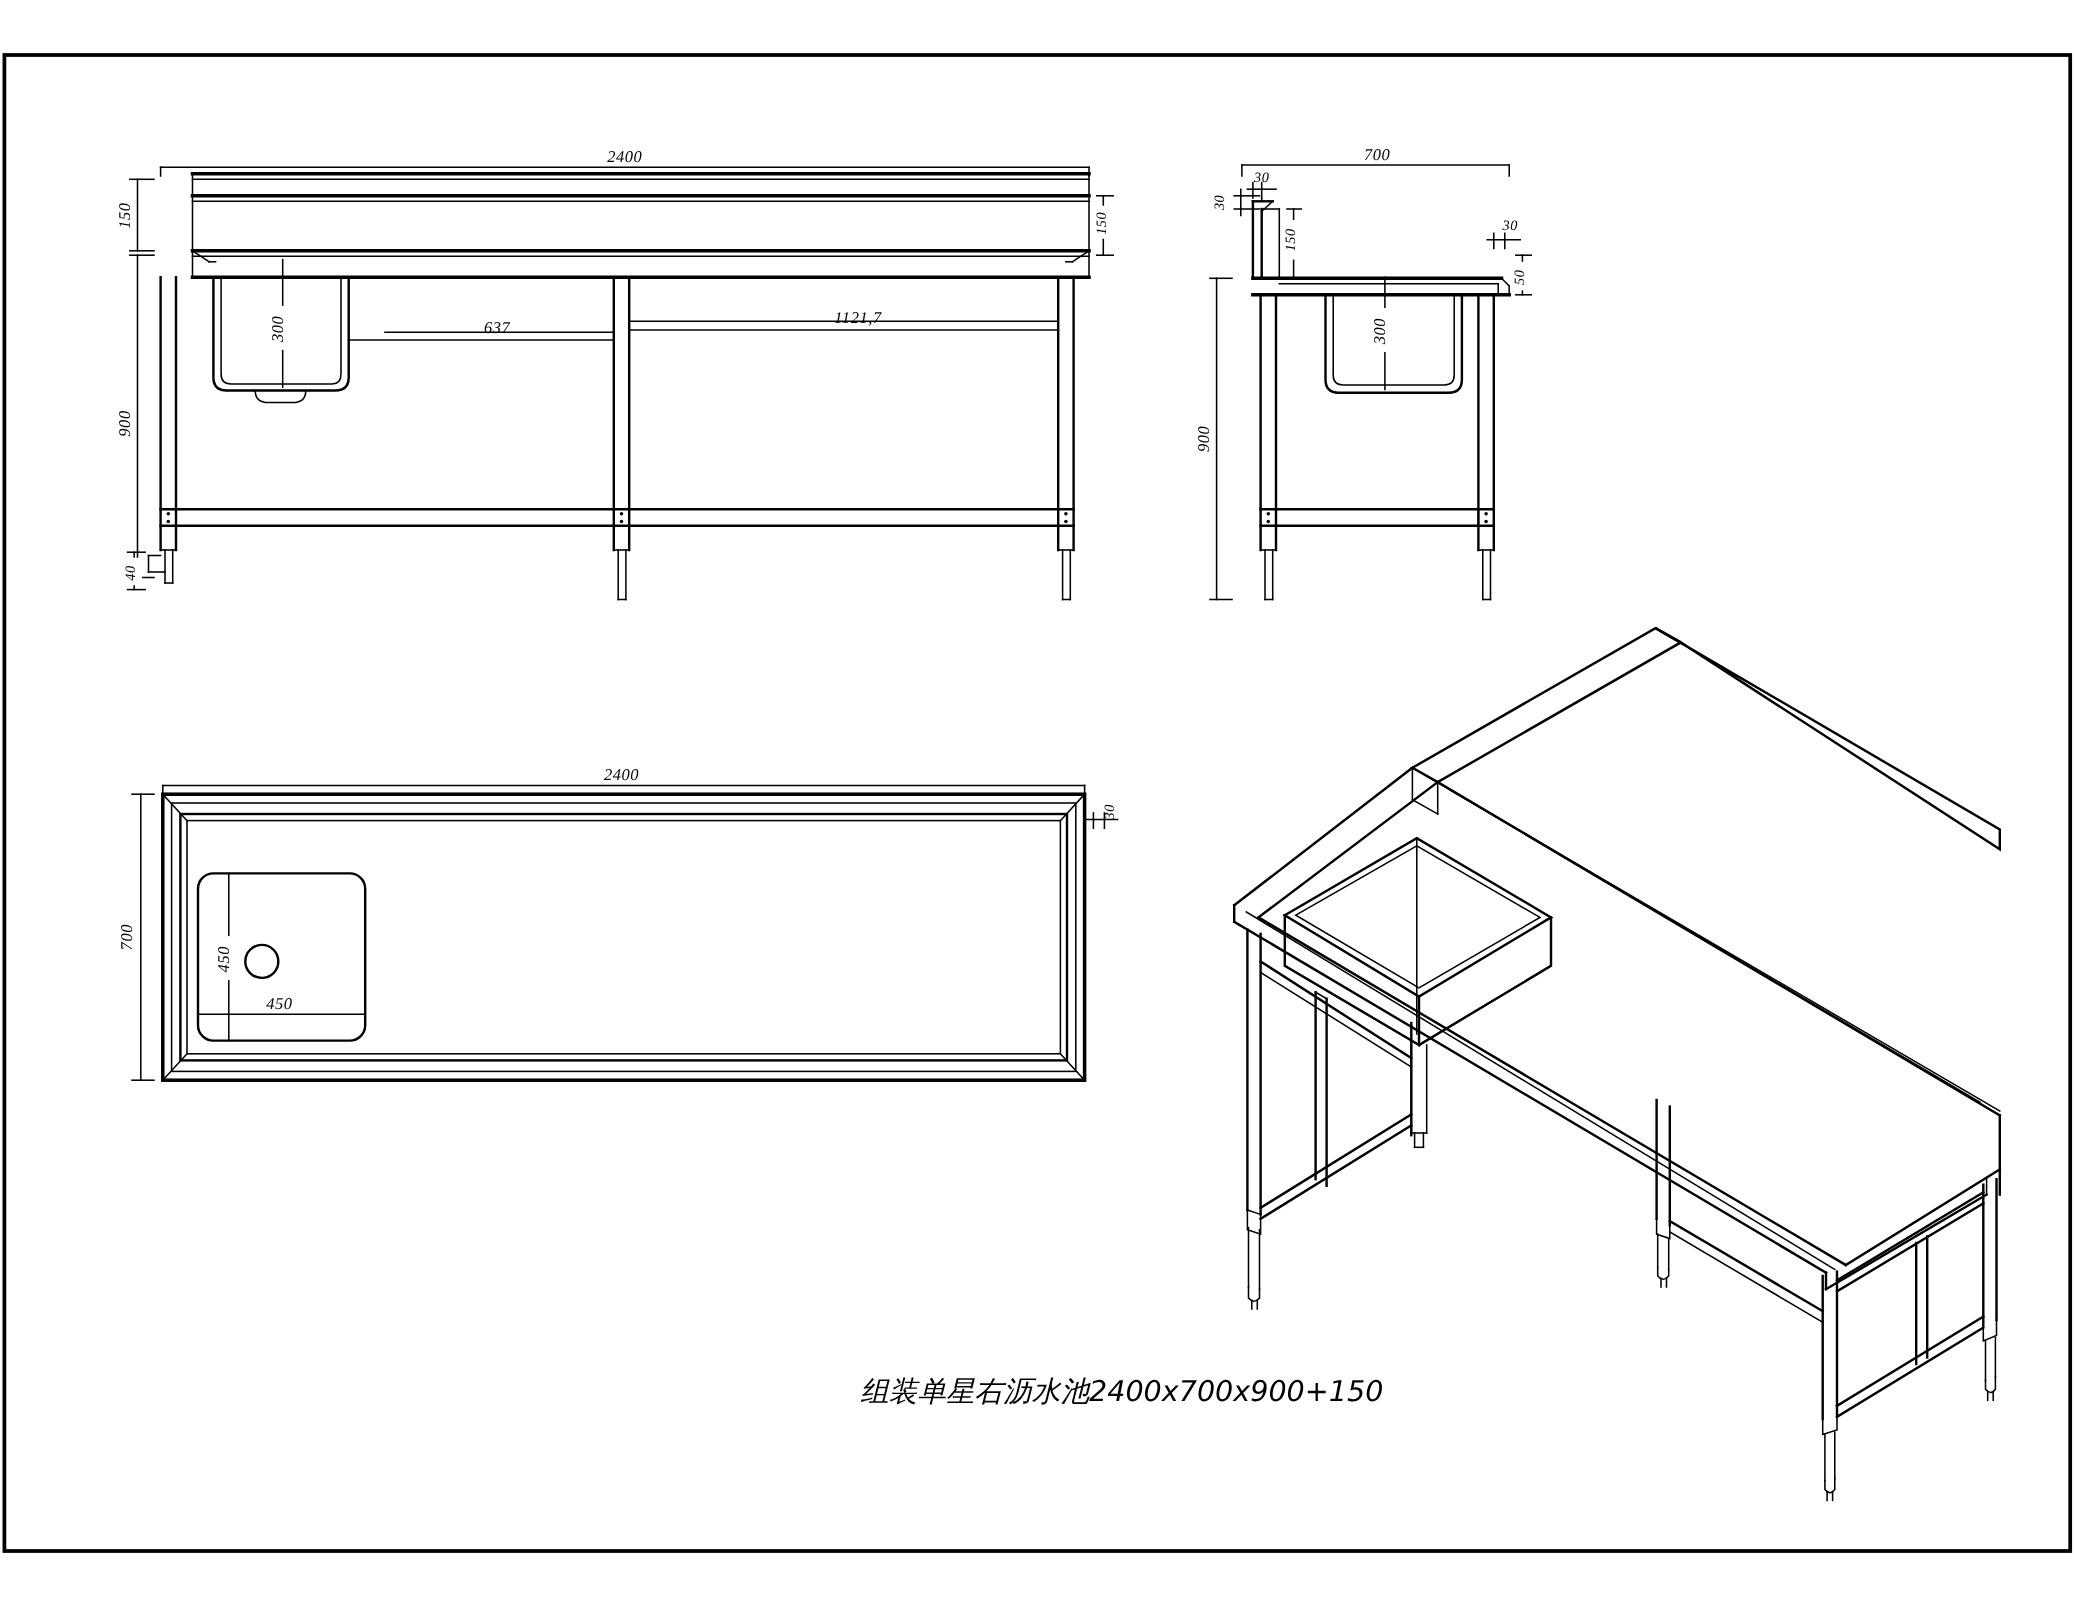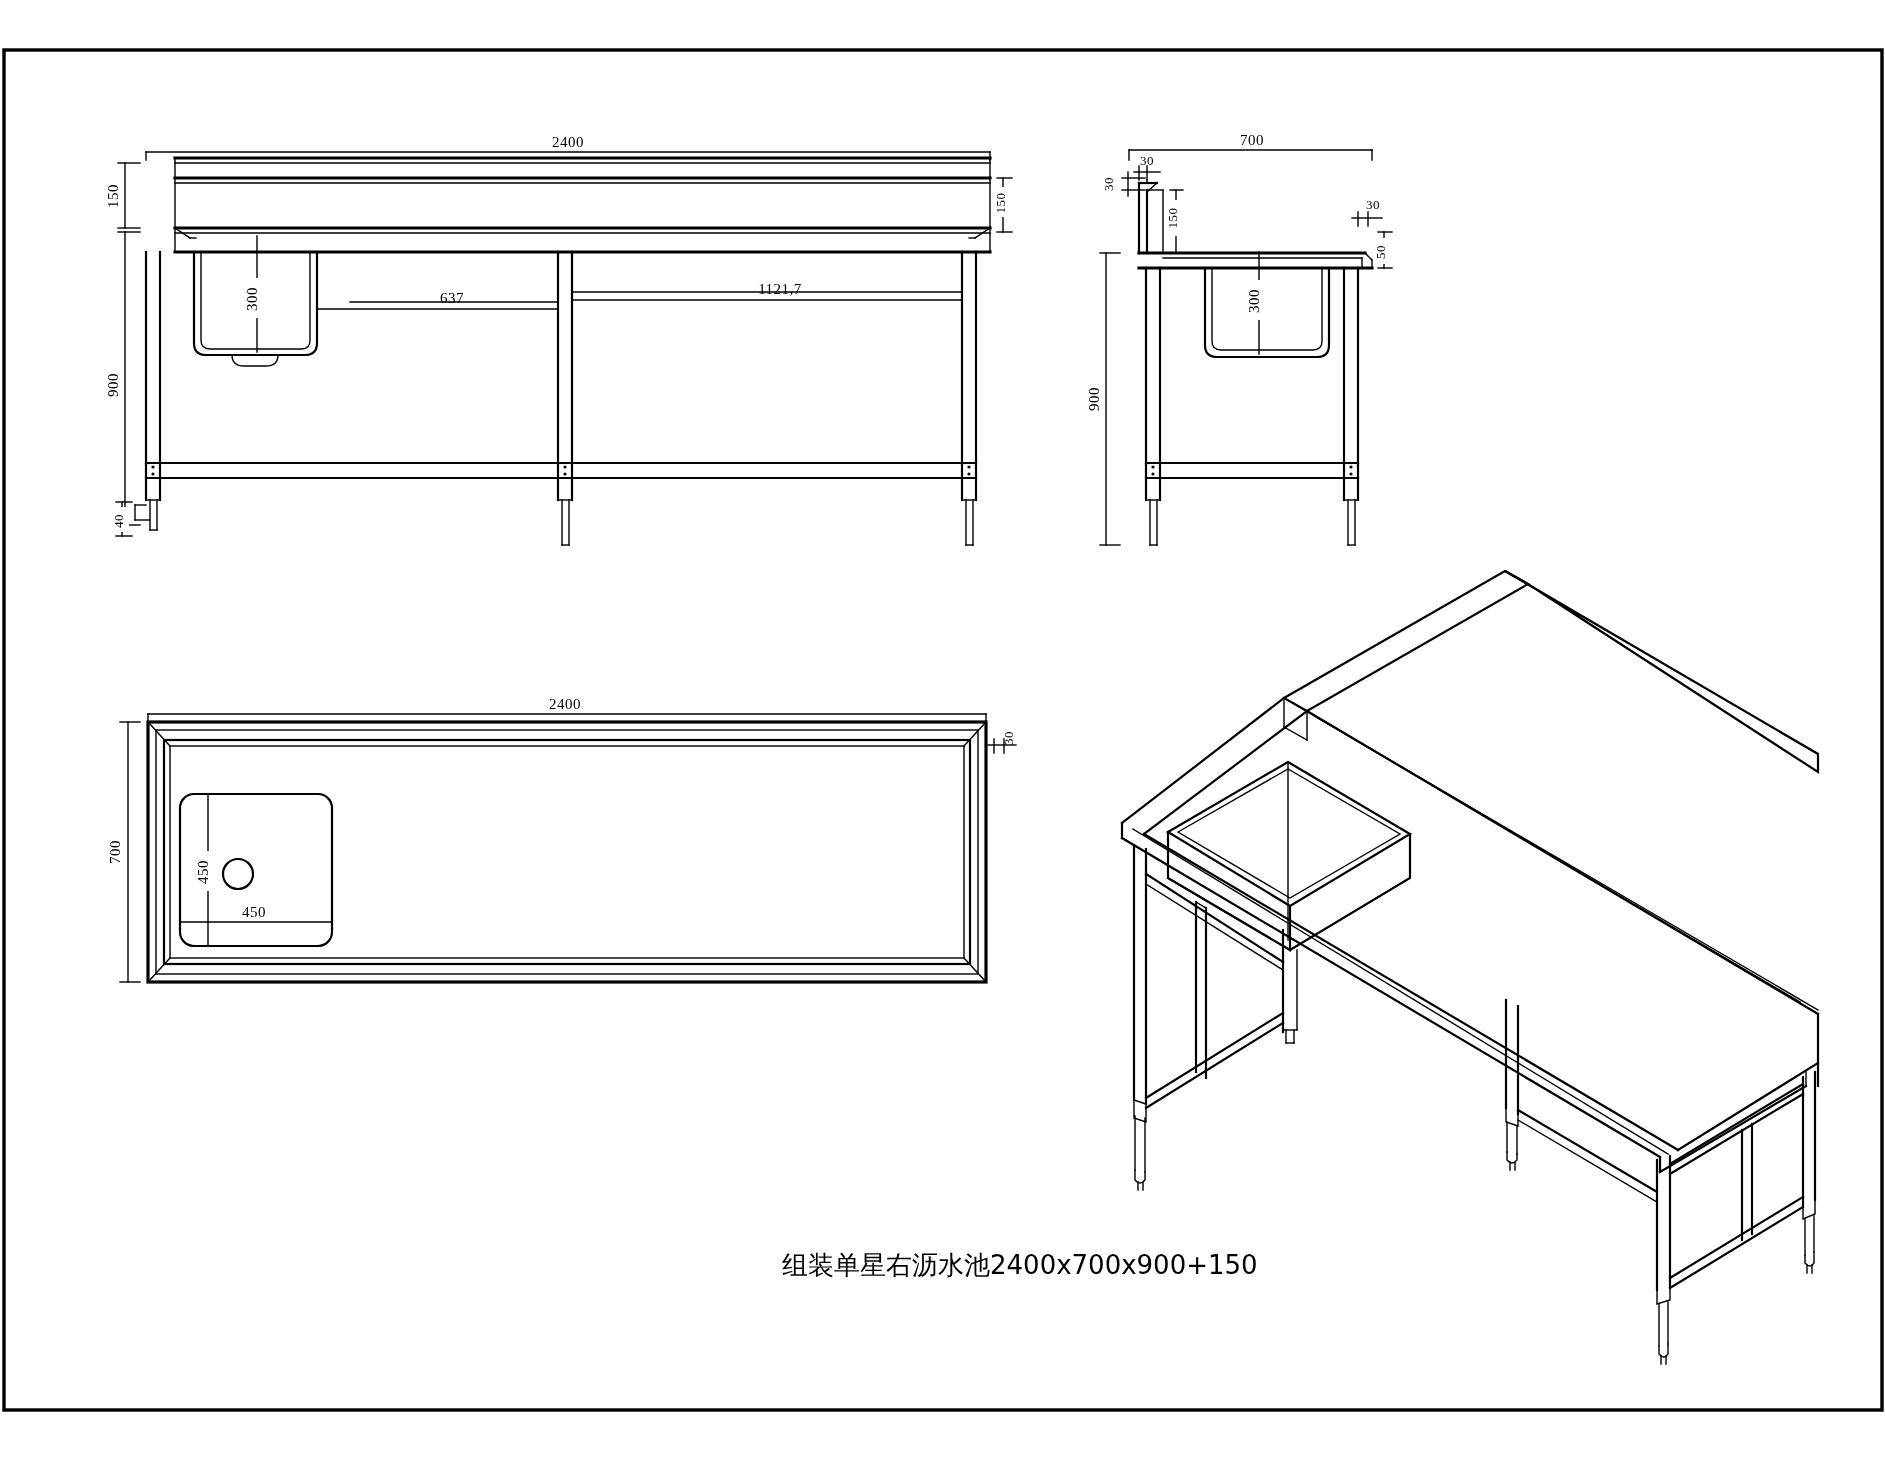--- a/index.html
+++ b/index.html
@@ -2,21 +2,21 @@
 <html><head>
 <meta charset="utf-8">
 <title>CAD Drawing</title>
 <style>
   html,body{margin:0;padding:0;background:#ffffff;}
   body{
     width:1885px;height:1457px;
     font-family:"Liberation Serif", serif;
     overflow:hidden;
   }
-  #sheet{position:relative;width:1885px;height:1457px;background:#fff;}
+  #sheet{position:relative;width:1885px;height:1457px;background:#fff;font-style:italic;}
   svg#drawing{position:absolute;left:0;top:0;width:1885px;height:1457px;display:block;}
   .ln{stroke:#000;fill:none;stroke-linecap:square;stroke-linejoin:miter;}
   .thin{stroke-width:1.4;}
   .med{stroke-width:2.2;}
   .thick{stroke-width:3.2;}
   .border{stroke:#000;stroke-width:3.4;fill:none;}
   .dimtxt{
     font-family:"Liberation Serif", serif;
     font-size:15px; fill:#000; letter-spacing:0.5px;
   }

